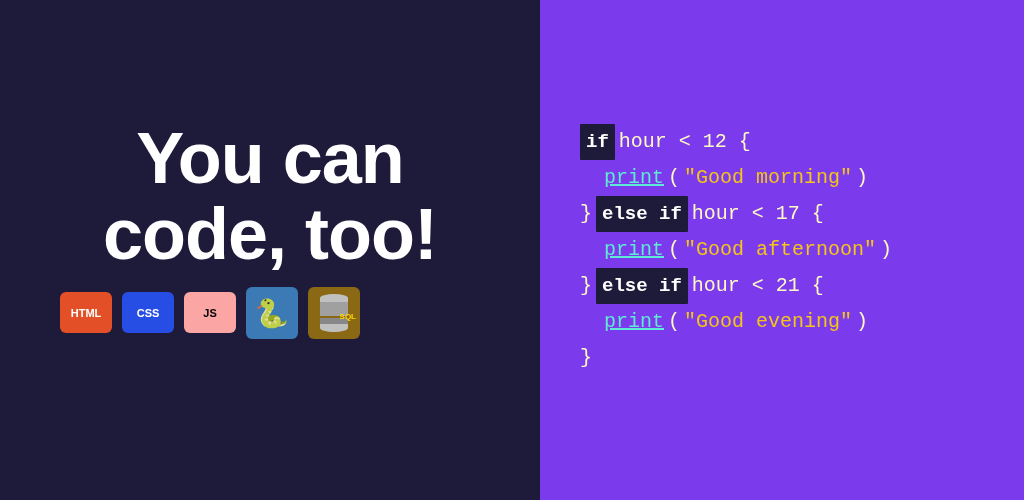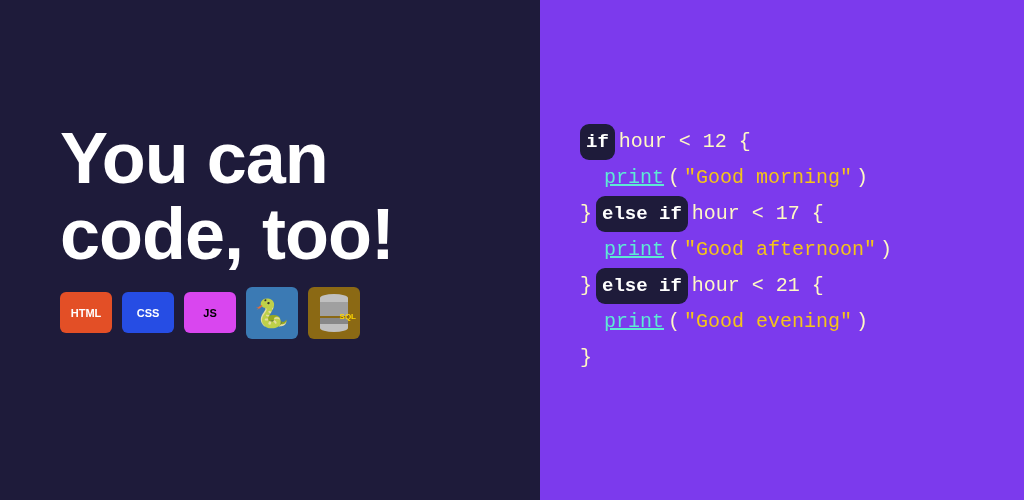--- a/index.html
+++ b/index.html
@@ -33,20 +33,21 @@
       z-index: 1;
     }
 
     .headline {
       font-size: 72px;
       font-weight: 900;
       color: #ffffff;
       line-height: 1.05;
       margin-bottom: 14px;
       letter-spacing: -1px;
+      text-align: center;
     }
 
     .tech-icons {
       display: flex;
       align-items: center;
       gap: 10px;
       margin-bottom: 40px;
     }
 
     .tech-icon {
@@ -56,21 +57,21 @@
       display: flex;
       align-items: center;
       justify-content: center;
       font-weight: 900;
       font-size: 11px;
       color: white;
     }
 
     .html-icon { background: #e34f26; }
     .css-icon { background: #264de4; }
-    .js-icon { background: #d946ef; color: #000; }
+    .js-icon { background: #fca5a5; color: #000; }
 
     .logo {
       font-size: 42px;
       font-weight: 900;
       color: #ffffff;
       letter-spacing: 2px;
       font-family: 'Arial Black', sans-serif;
     }
 
     
@@ -101,21 +102,21 @@
     }
 
     .indent {
       margin-left: 24px;
     }
 
     .keyword-badge {
       background: #1e1b3a;
       color: #ffffff;
       padding: 1px 6px;
-      border-radius: 9px;
+      border-radius: 1px;
       font-weight: 700;
       font-size: 19px;
     }
 
     .string-text {
       color: #f5c518;
       font-weight: 400;
     }
 
     .func-text {

